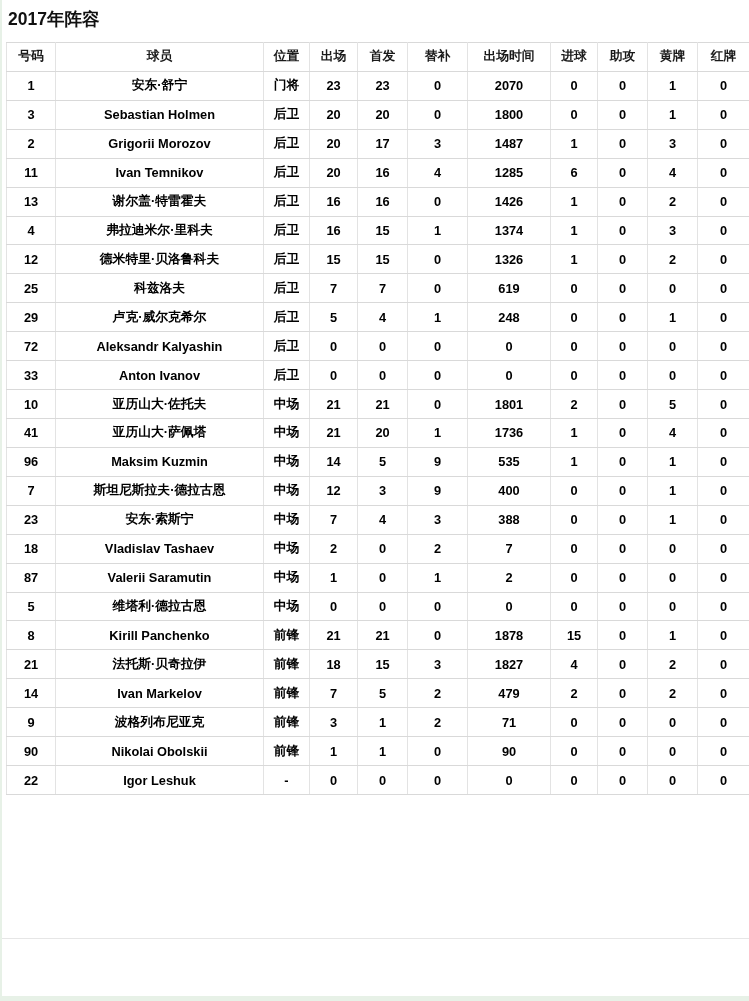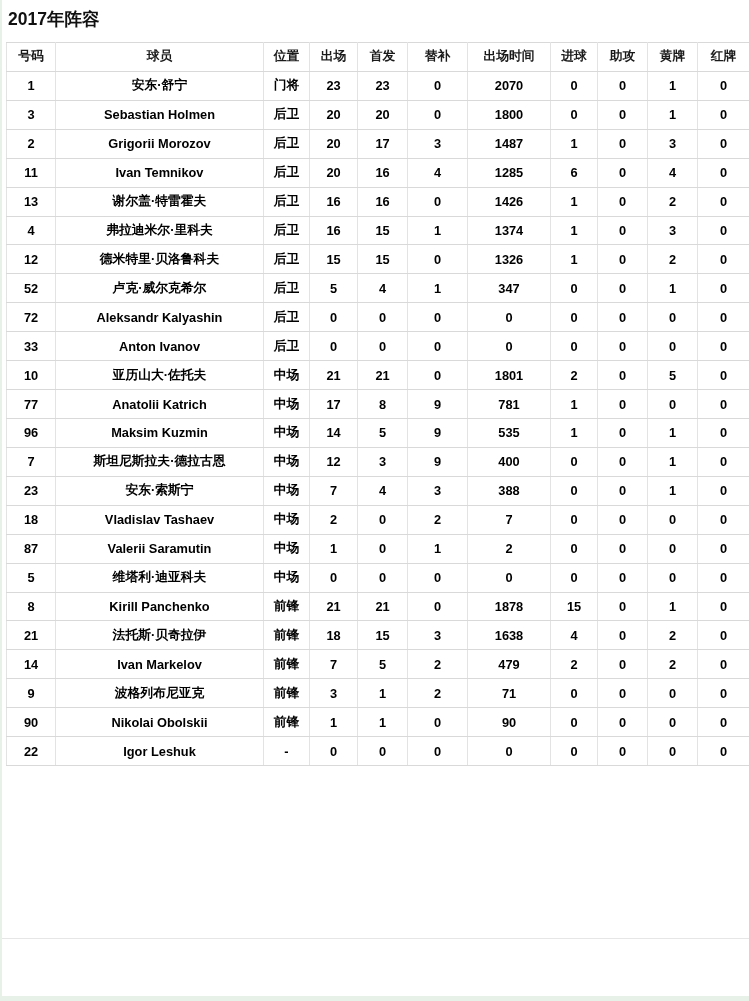--- a/index.html
+++ b/index.html
@@ -187,27 +187,40 @@
           <td>15</td>
           <td>15</td>
           <td>0</td>
           <td>1326</td>
           <td>1</td>
           <td>0</td>
           <td>2</td>
           <td>0</td>
         </tr>
         <tr>
-          <td>52</td>
+          <td>25</td>
+          <td>科兹洛夫</td>
+          <td>后卫</td>
+          <td>7</td>
+          <td>7</td>
+          <td>0</td>
+          <td>619</td>
+          <td>0</td>
+          <td>0</td>
+          <td>0</td>
+          <td>0</td>
+        </tr>
+        <tr>
+          <td>29</td>
           <td>卢克·威尔克希尔</td>
           <td>后卫</td>
           <td>5</td>
           <td>4</td>
           <td>1</td>
-          <td>347</td>
+          <td>248</td>
           <td>0</td>
           <td>0</td>
           <td>1</td>
           <td>0</td>
         </tr>
         <tr>
           <td>72</td>
           <td>Aleksandr Kalyashin</td>
           <td>后卫</td>
           <td>0</td>
@@ -239,30 +252,30 @@
           <td>21</td>
           <td>21</td>
           <td>0</td>
           <td>1801</td>
           <td>2</td>
           <td>0</td>
           <td>5</td>
           <td>0</td>
         </tr>
         <tr>
-          <td>77</td>
-          <td>Anatolii Katrich</td>
-          <td>中场</td>
-          <td>17</td>
-          <td>8</td>
-          <td>9</td>
-          <td>781</td>
-          <td>1</td>
-          <td>0</td>
-          <td>0</td>
+          <td>41</td>
+          <td>亚历山大·萨佩塔</td>
+          <td>中场</td>
+          <td>21</td>
+          <td>20</td>
+          <td>1</td>
+          <td>1736</td>
+          <td>1</td>
+          <td>0</td>
+          <td>4</td>
           <td>0</td>
         </tr>
         <tr>
           <td>96</td>
           <td>Maksim Kuzmin</td>
           <td>中场</td>
           <td>14</td>
           <td>5</td>
           <td>9</td>
           <td>535</td>
@@ -318,21 +331,21 @@
           <td>0</td>
           <td>1</td>
           <td>2</td>
           <td>0</td>
           <td>0</td>
           <td>0</td>
           <td>0</td>
         </tr>
         <tr>
           <td>5</td>
-          <td>维塔利·迪亚科夫</td>
+          <td>维塔利·德拉古恩</td>
           <td>中场</td>
           <td>0</td>
           <td>0</td>
           <td>0</td>
           <td>0</td>
           <td>0</td>
           <td>0</td>
           <td>0</td>
           <td>0</td>
         </tr>
@@ -349,21 +362,21 @@
           <td>1</td>
           <td>0</td>
         </tr>
         <tr>
           <td>21</td>
           <td>法托斯·贝奇拉伊</td>
           <td>前锋</td>
           <td>18</td>
           <td>15</td>
           <td>3</td>
-          <td>1638</td>
+          <td>1827</td>
           <td>4</td>
           <td>0</td>
           <td>2</td>
           <td>0</td>
         </tr>
         <tr>
           <td>14</td>
           <td>Ivan Markelov</td>
           <td>前锋</td>
           <td>7</td>

